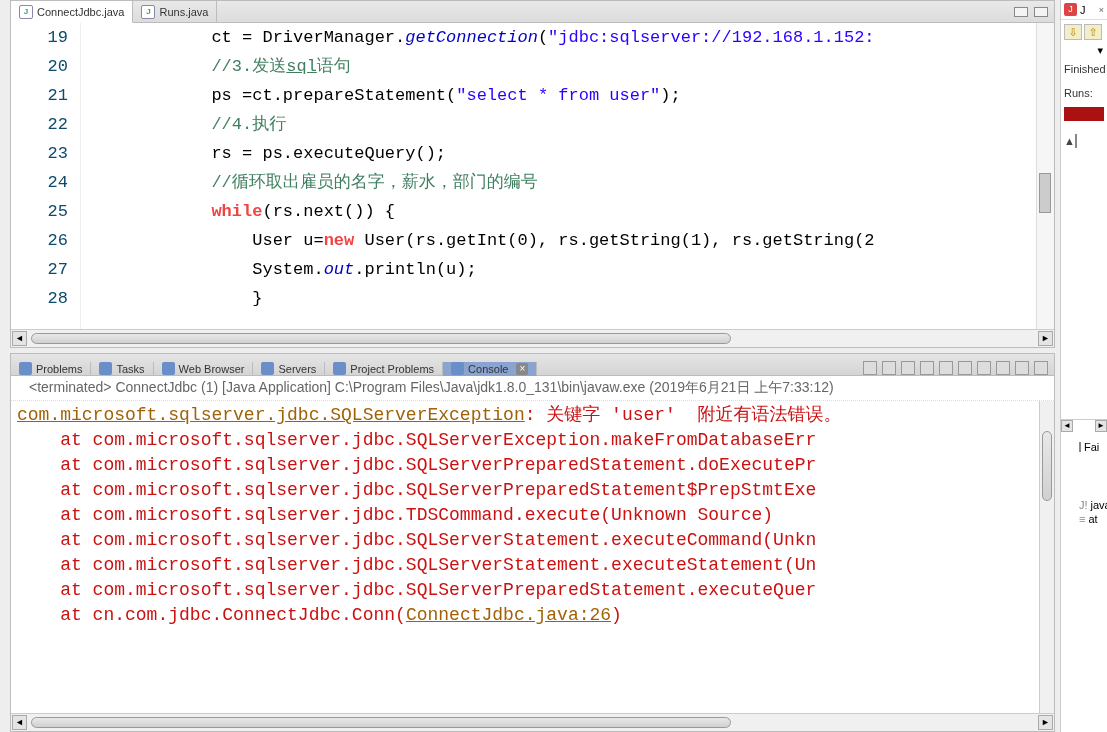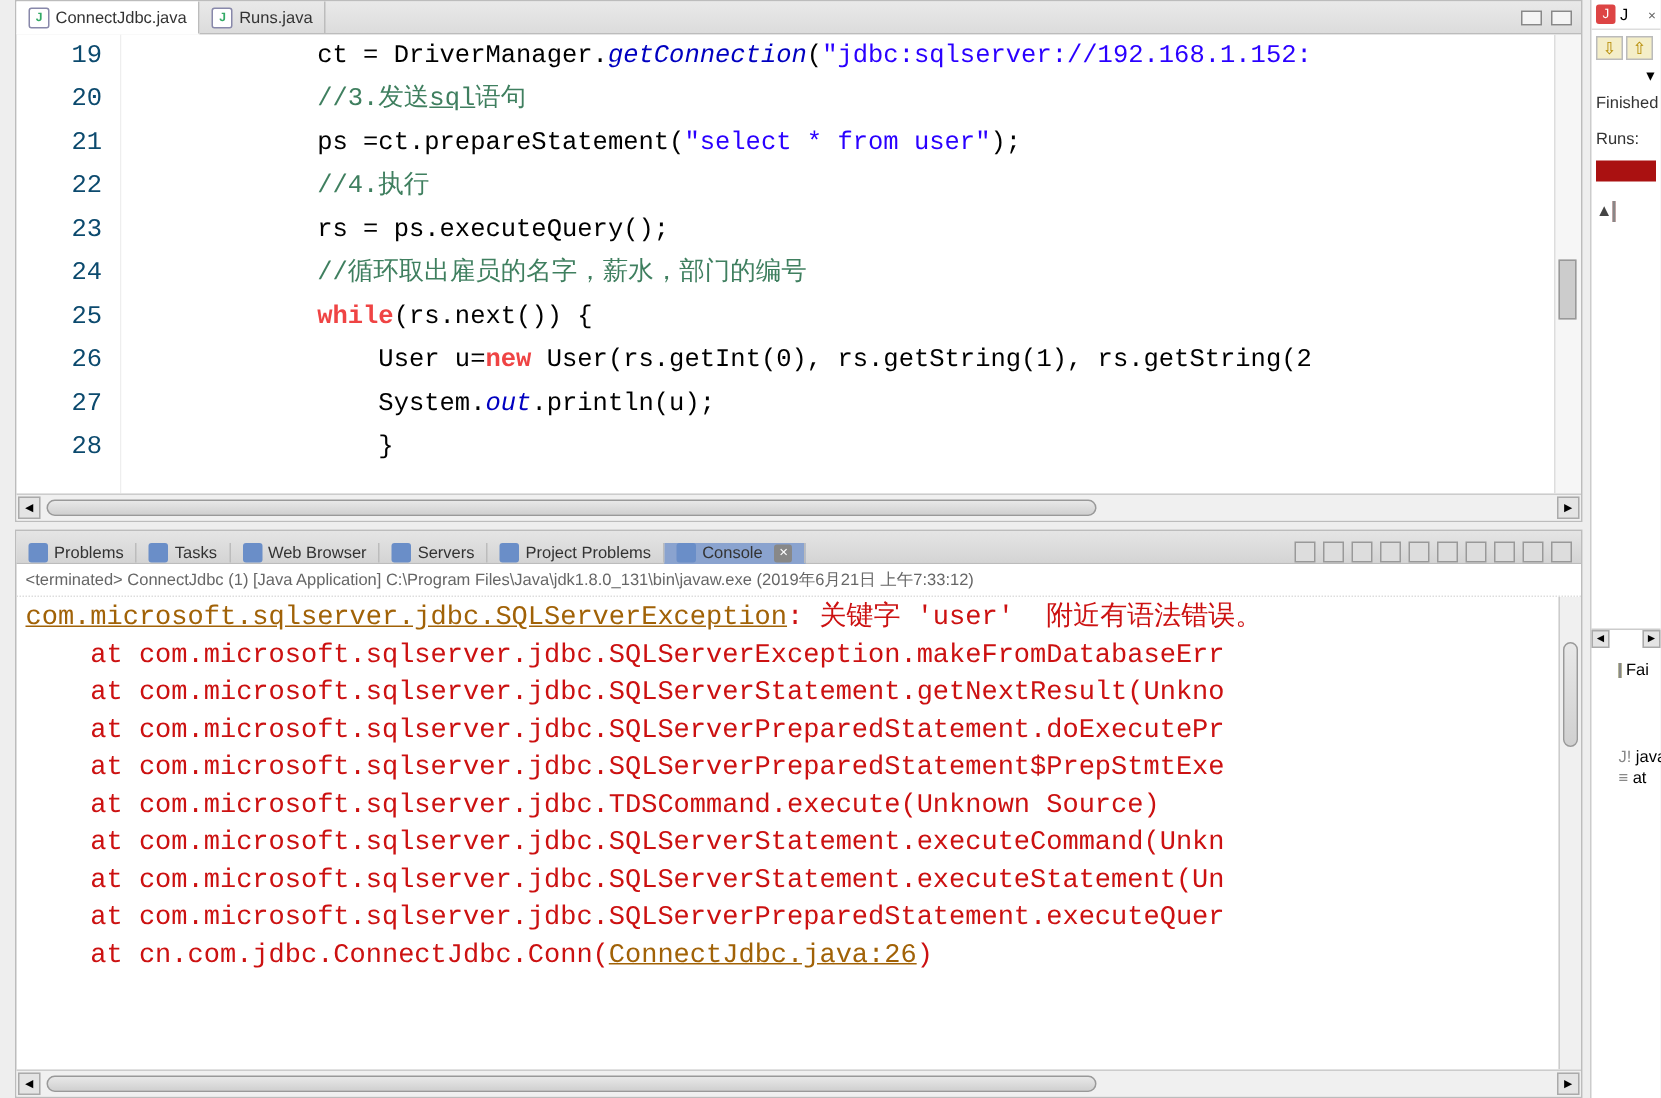--- a/index.html
+++ b/index.html
@@ -31,21 +31,21 @@
 
 
 .bottom-pane { flex:1; margin-top:5px; background:#fff; border:1px solid #bcbcbc; display:flex; flex-direction:column; }
 .viewtabs { height:22px; background:linear-gradient(#e5e5e5,#d4d4d4); display:flex; align-items:flex-end; border-bottom:1px solid #bcbcbc; }
 .vtab { display:flex; align-items:center; gap:4px; padding:0 8px; border-right:1px solid #bcbcbc; color:#333; cursor:pointer;}
 .vtab.active { background:#8aa3cf; color:#333; border-bottom:1px solid #8aa3cf; margin-bottom:-1px;}
 .vtab .ico { width:13px; height:13px; background:#6a8ec8; border-radius:2px; }
 .vtab .close { margin-left:4px; font-size:10px; color:#fff; background:#888; width:12px; height:12px; line-height:12px; text-align:center; border-radius:2px;}
 .viewtoolbar { margin-left:auto; display:flex; align-items:center; gap:5px; padding-right:6px;}
 .viewtoolbar span { width:14px; height:14px; background:#ddd; border:1px solid #999; cursor:pointer;}
-.termline { padding:3px 6px; color:#666; font-size:11px; border-bottom:1px dotted #ddd;}
+.termline { padding:3px 18px; color:#666; font-size:14px; border-bottom:1px dotted #ddd;}
 .console-body { flex:1; overflow:hidden; padding:2px 6px; font-family:"Consolas","Courier New",monospace; font-size:18px; line-height:25px; position:relative;}
 .console-body .line { white-space:pre; }
 .err { color:#c11; }
 .errlink { color:#a16207; text-decoration:underline; }
 .console-scroll { width:15px; background:#f0f0f0; border-left:1px solid #ccc; position:absolute; right:0; top:0; bottom:0;}
 .console-scroll .th{position:absolute; left:2px; width:10px; height:70px; top:30px; background:linear-gradient(#e8e8e8,#d0d0d0); border:1px solid #999; border-radius:5px;}
 
 
 .right-strip .hdr { height:20px; display:flex; align-items:center; gap:3px; padding:2px 3px; border-bottom:1px solid #ddd;}
 .right-strip .hdr .rx{width:13px;height:13px;background:#d44;color:#fff;font-size:9px;line-height:13px;text-align:center;border-radius:2px}
@@ -144,21 +144,20 @@
         <span></span>
         <span></span>
         <span></span>
       </div>
     </div>
     <div class="termline">&lt;terminated&gt; ConnectJdbc (1) [Java Application] C:\Program Files\Java\jdk1.8.0_131\bin\javaw.exe (2019年6月21日 上午7:33:12)</div>
     <div class="console-body">
       <div class="line"><span class="errlink">com.microsoft.sqlserver.jdbc.SQLServerException</span><span class="err">: 关键字 'user'  附近有语法错误。</span></div>
       <div id="stack">
           <div class="line err">    at com.microsoft.sqlserver.jdbc.SQLServerException.makeFromDatabaseErr</div>
-          <div class="line err">    at com.microsoft.sqlserver.jdbc.SQLServerStatement.getNextResult(Unkno</div>
           <div class="line err">    at com.microsoft.sqlserver.jdbc.SQLServerPreparedStatement.doExecutePr</div>
           <div class="line err">    at com.microsoft.sqlserver.jdbc.SQLServerPreparedStatement$PrepStmtExe</div>
           <div class="line err">    at com.microsoft.sqlserver.jdbc.TDSCommand.execute(Unknown Source)</div>
           <div class="line err">    at com.microsoft.sqlserver.jdbc.SQLServerStatement.executeCommand(Unkn</div>
           <div class="line err">    at com.microsoft.sqlserver.jdbc.SQLServerStatement.executeStatement(Un</div>
           <div class="line err">    at com.microsoft.sqlserver.jdbc.SQLServerPreparedStatement.executeQuer</div>
         </div>
       <div class="line err"><span>    at cn.com.jdbc.ConnectJdbc.Conn(</span><span class="errlink">ConnectJdbc.java:26</span><span>)</span></div>
       <div class="console-scroll">
           <div class="th"></div>

